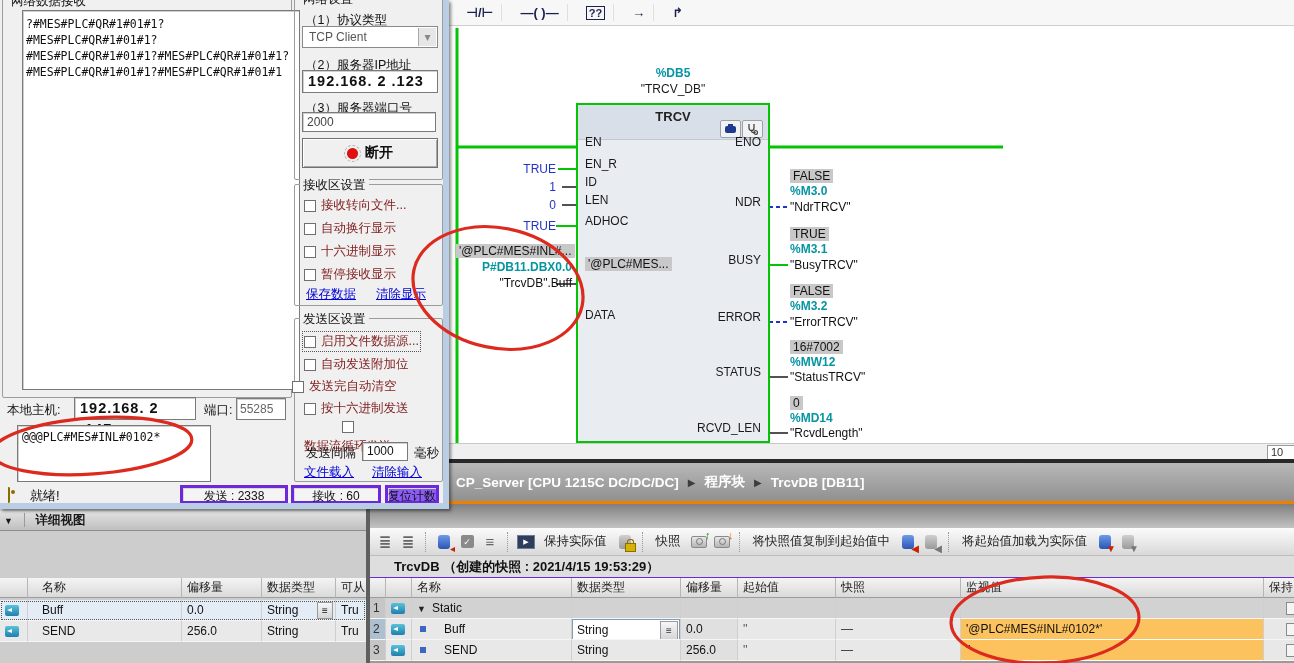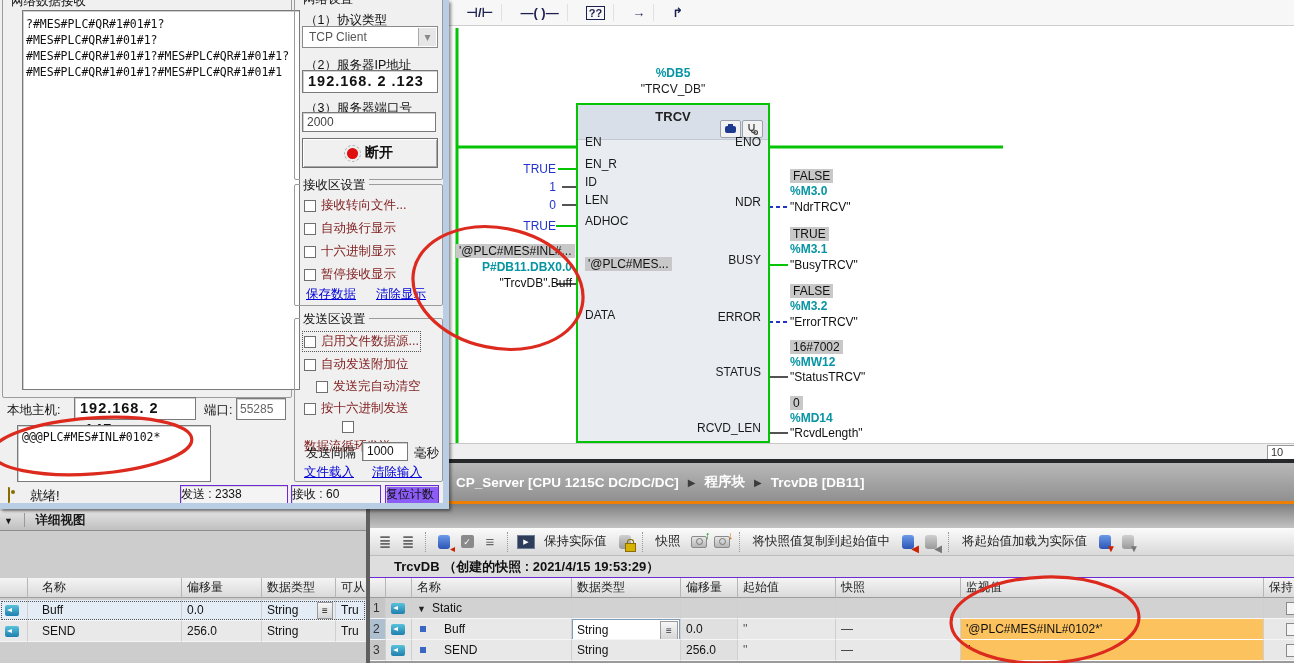--- a/index.html
+++ b/index.html
@@ -88,22 +88,22 @@
   .grp-label{position:absolute;background:#f0f0f0;padding:0 3px;font-size:12.5px;color:#111;}
   .sunken{background:#fff;border:1px solid #7a7a7a;box-shadow:inset 1px 1px 0 #cfcfcf;box-sizing:border-box;}
   .mono{font-family:"DejaVu Sans Mono","Liberation Mono",monospace;margin-left:15px;}
   .cbrow{position:absolute;display:flex;align-items:center;gap:5px;font-size:12.5px;color:#7f1d1d;}
   .cb{width:12px;height:12px;background:#fff;border:1px solid #6f6f6f;box-sizing:border-box;}
   .link{color:#0000d8;text-decoration:underline;font-size:12.5px;position:absolute;}
   .btn-raised{background:#f0f0f0;border:1px solid #707070;box-shadow:inset 1px 1px 0 #fff, inset -1px -1px 0 #a8a8a8;
               display:flex;align-items:center;justify-content:center;box-sizing:border-box;}
   .redsun{width:11px;height:11px;border-radius:50%;background:#e01010;margin-right:7px;
           box-shadow:0 -4px 0 -4px #555,0 4px 0 -4px #555,4px 0 0 -4px #555,-4px 0 0 -4px #555;outline:1px dashed #b0b0b0;outline-offset:2px;}
-  .statbox{background:#f4f4f4;border:1px solid #6d28d9;box-shadow:inset 1px 1px 0 #d8d8d8;box-sizing:border-box;
-           font-size:12px;color:#111;}
+  .statbox{background:#f4f4f4;border:3px solid #6d28d9;box-shadow:inset 1px 1px 0 #d8d8d8;box-sizing:border-box;
+           text-align:center;font-size:12px;color:#111;}
   .handico{width:13px;height:10px;background:#ffd24a;border:1px solid #8a6d00;border-radius:2px 5px 5px 2px;position:relative;}
   .handico:before{content:"";position:absolute;left:2px;top:2px;width:4px;height:4px;background:#8a6d00;border-radius:50%;}
   svg.lines,svg.anno{position:absolute;left:0;top:0;pointer-events:none;}
   svg.anno{z-index:50;}
 </style>
 </head>
 <body>
 
 <div id="root">
 
@@ -409,21 +409,21 @@
     <div class="grp" style="left:294px;top:318px;width:147px;height:162px;"></div>
     <div class="grp-label" style="left:300px;top:311px;">发送区设置</div>
     <div class="cbrow" style="left:304px;top:333px;outline:1px dotted #555;outline-offset:1px;">
         <span class="cb"></span>
         <span>启用文件数据源...</span>
       </div>
     <div class="cbrow" style="left:304px;top:356px;">
         <span class="cb"></span>
         <span>自动发送附加位</span>
       </div>
-    <div class="cbrow" style="left:316px;top:378px;justify-content:space-between;">
+    <div class="cbrow" style="left:292px;top:378px;justify-content:space-between;">
         <span class="cb"></span>
         <span>发送完自动清空</span>
       </div>
     <div class="cbrow" style="left:304px;top:400px;">
         <span class="cb"></span>
         <span>按十六进制发送</span>
       </div>
     <div class="cbrow" style="left:304px;top:421px;flex-direction:column;">
         <span class="cb"></span>
         <span>数据流循环发送</span>

